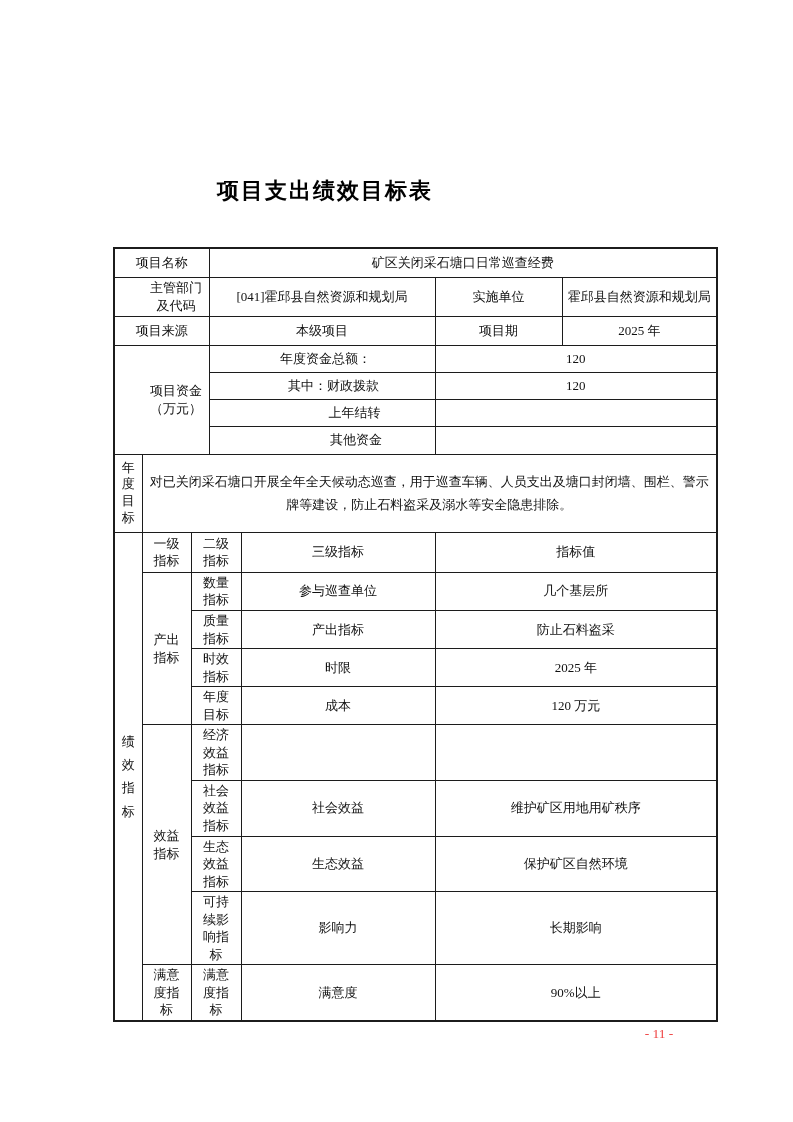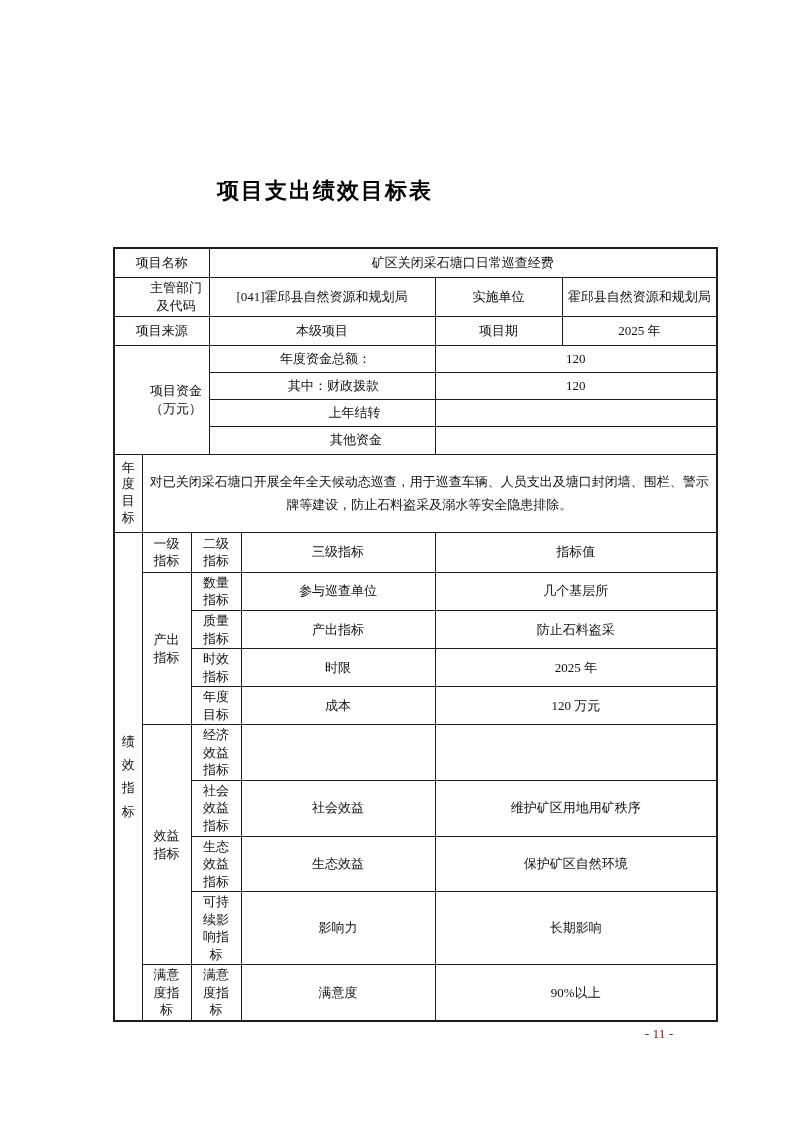--- a/index.html
+++ b/index.html
@@ -39,21 +39,21 @@
   td.goal-text {
     text-align:left; font-size:12.5px;
     line-height:1.8; padding:6px 10px 6px 9px;
   }
   .w4 { display:inline-block; width:4.3em; white-space:pre-line; line-height:1.4; text-align:center;margin-left:28px; }
   .w2 { display:inline-block; width:2.2em; word-break:break-all; line-height:1.35; text-align:center; }
   .v-goal { display:inline-block; width:1.2em; word-break:break-all; line-height:1.3; text-align:center; }
   .v-perf { display:inline-block; width:1.2em; word-break:break-all; line-height:1.8; text-align:center; }
   .pageno {
     position:absolute; top:1026px; left:614px; width:90px;
-    text-align:center; font-size:13.5px; color:#7f1d1d;
+    text-align:center; font-size:13.5px; color:#ef4444;
   }
 </style>
 </head>
 <body>
 
 <div class="page">
 
   <h1 class="title">项目支出绩效目标表</h1>
 
   <table class="main">

